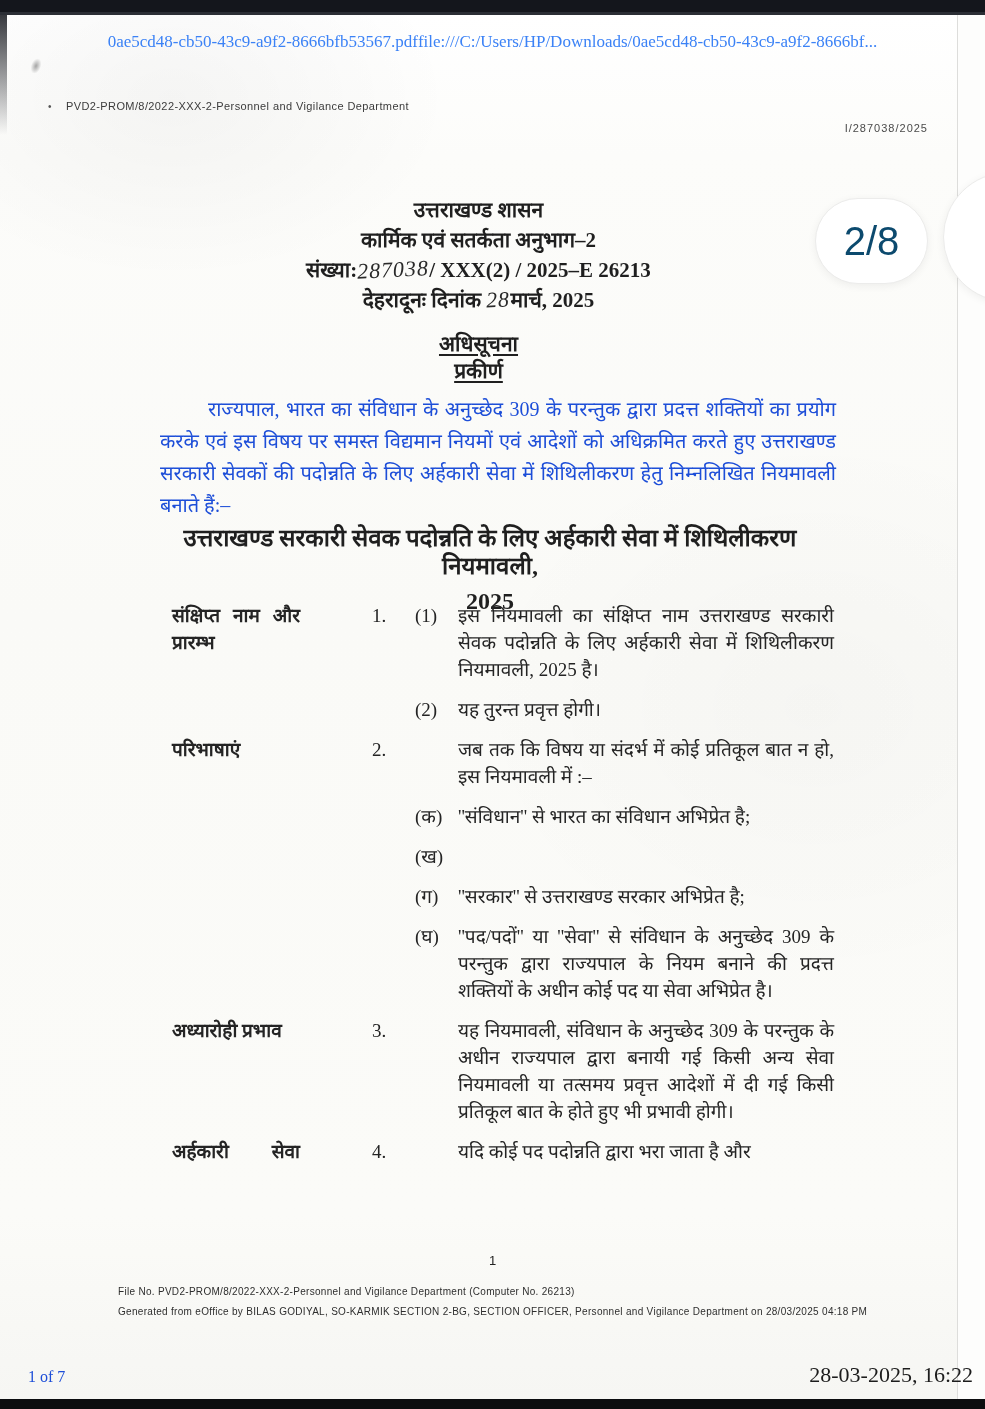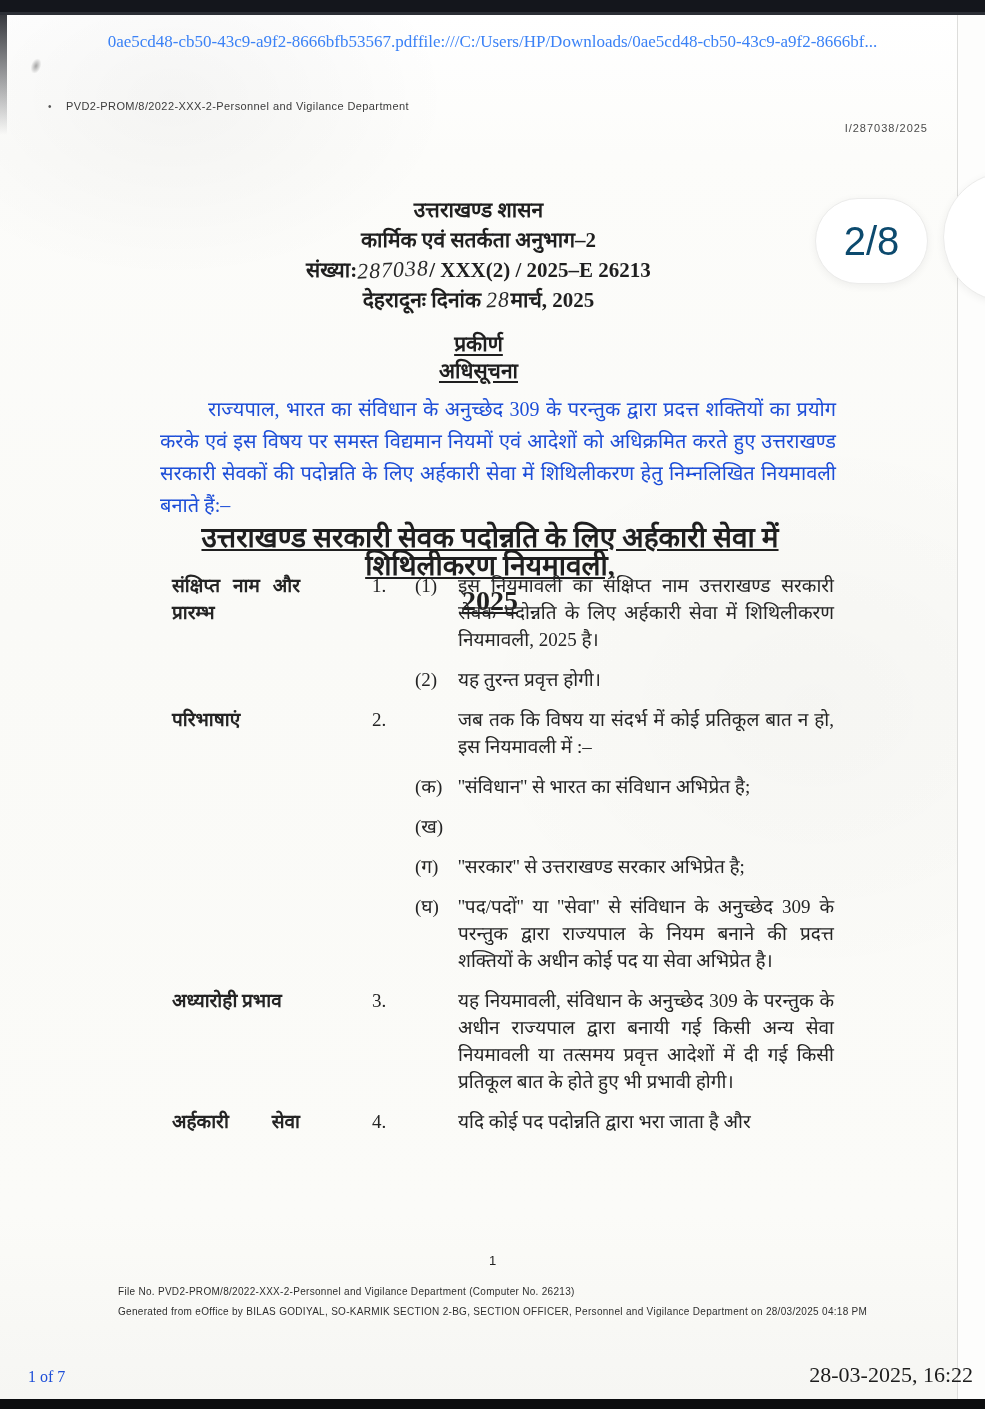--- a/index.html
+++ b/index.html
@@ -73,26 +73,26 @@
     text-align:center; font-weight:bold; font-size:21px; line-height:27px; color:#1f1f1f;
   }
   .notice-heads div { text-decoration:underline; text-underline-offset:3px; }
 
   .intro-para {
     position:absolute; left:160px; top:393px; width:676px;
     font-size:20px; line-height:32px; text-align:justify; text-indent:48px; color:#1d4ed8;
   }
   .rules-title {
     position:absolute; left:140px; top:524px; width:700px;
-    text-align:center; font-weight:bold; font-size:28px; line-height:28px; color:#1f1f1f;text-decoration:underline;
+    text-align:center; font-weight:bold; font-size:24px; line-height:28px; color:#1f1f1f;
   }
   .rules-year { margin-top:7px; font-weight:bold; }
 
   .rules {
-    position:absolute; left:172px; top:572px; width:662px;
+    position:absolute; left:172px; top:602px; width:662px;
     display:flex; flex-direction:column; gap:13px;
     font-size:19px; line-height:27px; color:#242424;
   }
   .rule-row { display:grid; grid-template-columns:200px 43px 43px 1fr; }
   .lbl { font-weight:bold; width:128px; }
   .lbl.just { text-align:justify; text-align-last:justify; }
   .rtext { text-align:justify; }
 
   .page-num-center {
     position:absolute; left:0; top:1253px; width:985px; text-align:center;
@@ -141,22 +141,22 @@
 </div>
 
 <div class="title-block">
   <div>उत्तराखण्ड शासन</div>
   <div>कार्मिक एवं सतर्कता अनुभाग–2</div>
   <div><span>संख्या:</span><span class="hand">287038</span><span>/ XXX(2) / 2025–E 26213</span></div>
   <div><span>देहरादूनः दिनांक </span><span class="hand">28</span><span>मार्च, 2025</span></div>
 </div>
 
 <div class="notice-heads">
+  <div>अधिसूचना</div>
   <div>प्रकीर्ण</div>
-  <div>अधिसूचना</div>
 </div>
 
 <div class="intro-para">राज्यपाल, भारत का संविधान के अनुच्छेद 309 के परन्तुक द्वारा प्रदत्त शक्तियों का प्रयोग करके एवं इस विषय पर समस्त विद्यमान नियमों एवं आदेशों को अधिक्रमित करते हुए उत्तराखण्ड सरकारी सेवकों की पदोन्नति के लिए अर्हकारी सेवा में शिथिलीकरण हेतु निम्नलिखित नियमावली बनाते हैं:–</div>
 
 <div class="rules-title">
   <div>उत्तराखण्ड सरकारी सेवक पदोन्नति के लिए अर्हकारी सेवा में शिथिलीकरण नियमावली,</div>
   <div class="rules-year">2025</div>
 </div>
 
 <div class="rules">

